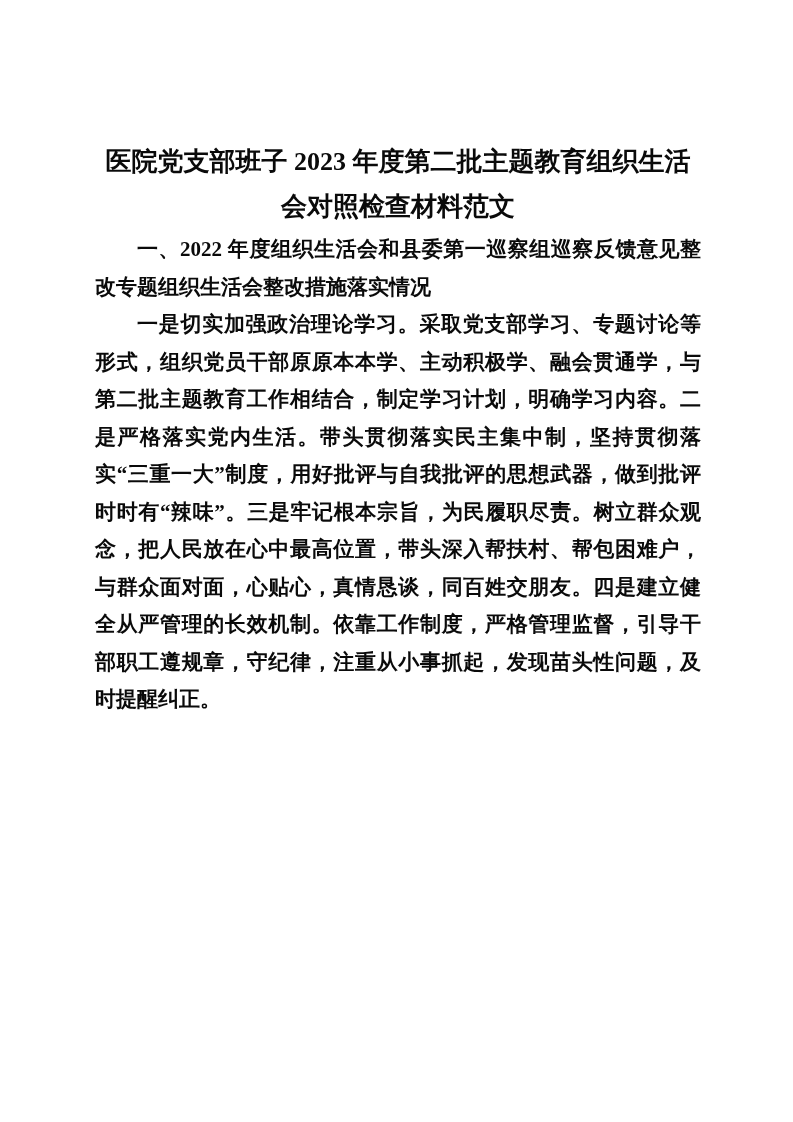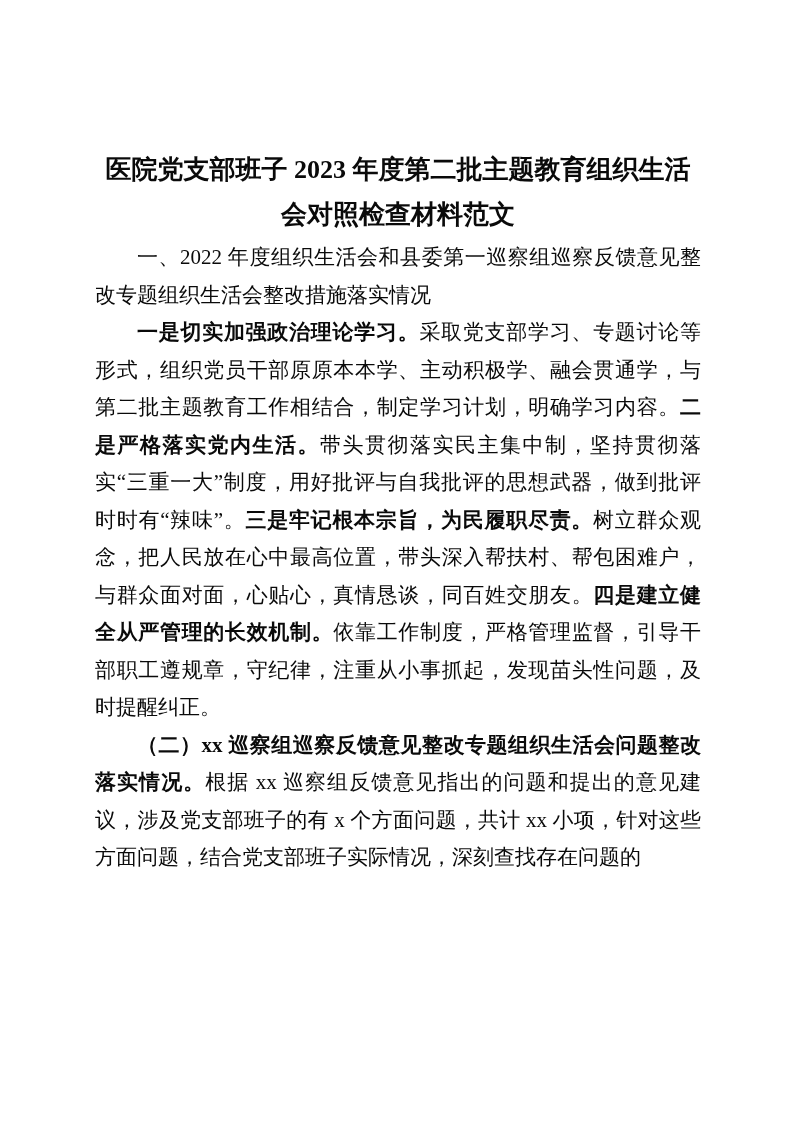--- a/index.html
+++ b/index.html
@@ -13,47 +13,46 @@
   .page {
     position: relative;
     width: 793px;
     height: 1122px;
     background: #ffffff;
     overflow: hidden;
   }
   .content {
     position: absolute;
     left: 95px;
-    top: 147px;
+    top: 139px;
     width: 606px;
   }
   .title {
     margin: 0 0 2px 0;
     font-size: 26px;
     font-weight: bold;
     line-height: 45px;
     text-align: center;
   }
   .para {
     margin: 0;
     font-size: 21px;
     line-height: 37.5px;
     text-align: justify;
     text-justify: inter-ideograph;
     text-indent: 2em;
     word-break: break-all;
   }
-  .run { font-weight: normal; }
+  .run { font-weight: bold; }
   .run.bold { font-weight: bold; }
 </style>
 </head>
 <body>
 
 <main class="page">
   <section class="content">
     <h1 class="title">医院党支部班子 2023 年度第二批主题教育组织生活会对照检查材料范文</h1>
     <div id="paragraphs">
         <p class="para"><span class="run">一、2022 年度组织生活会和县委第一巡察组巡察反馈意见整改专题组织生活会整改措施落实情况</span></p>
         <p class="para"><span class="run bold">一是切实加强政治理论学习。</span><span class="run">采取党支部学习、专题讨论等形式，组织党员干部原原本本学、主动积极学、融会贯通学，与第二批主题教育工作相结合，制定学习计划，明确学习内容。</span><span class="run bold">二是严格落实党内生活。</span><span class="run">带头贯彻落实民主集中制，坚持贯彻落实“三重一大”制度，用好批评与自我批评的思想武器，做到批评时时有“辣味”。</span><span class="run bold">三是牢记根本宗旨，为民履职尽责。</span><span class="run">树立群众观念，把人民放在心中最高位置，带头深入帮扶村、帮包困难户，与群众面对面，心贴心，真情恳谈，同百姓交朋友。</span><span class="run bold">四是建立健全从严管理的长效机制。</span><span class="run">依靠工作制度，严格管理监督，引导干部职工遵规章，守纪律，注重从小事抓起，发现苗头性问题，及时提醒纠正。</span></p>
-        <p class="para"><span class="run bold">（二）xx 巡察组巡察反馈意见整改专题组织生活会问题整改落实情况。</span><span class="run">根据 xx 巡察组反馈意见指出的问题和提出的意见建议，涉及党支部班子的有 x 个方面问题，共计 xx 小项，针对这些方面问题，结合党支部班子实际情况，深刻查找存在问题的</span></p>
       </div>
   </section>
 </main>
 
 </body></html>

